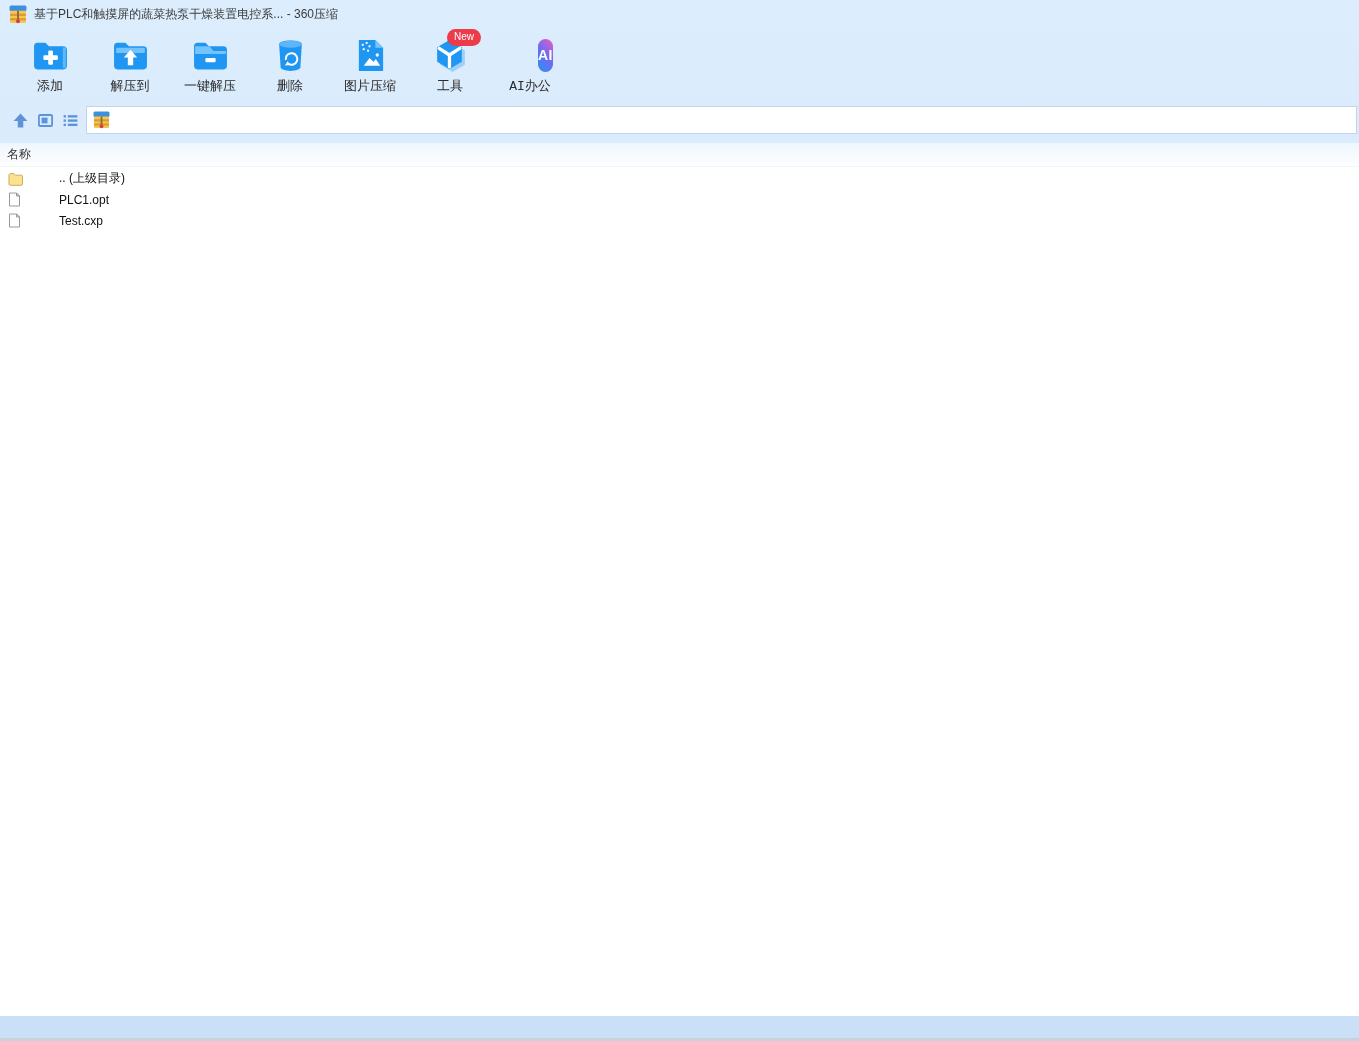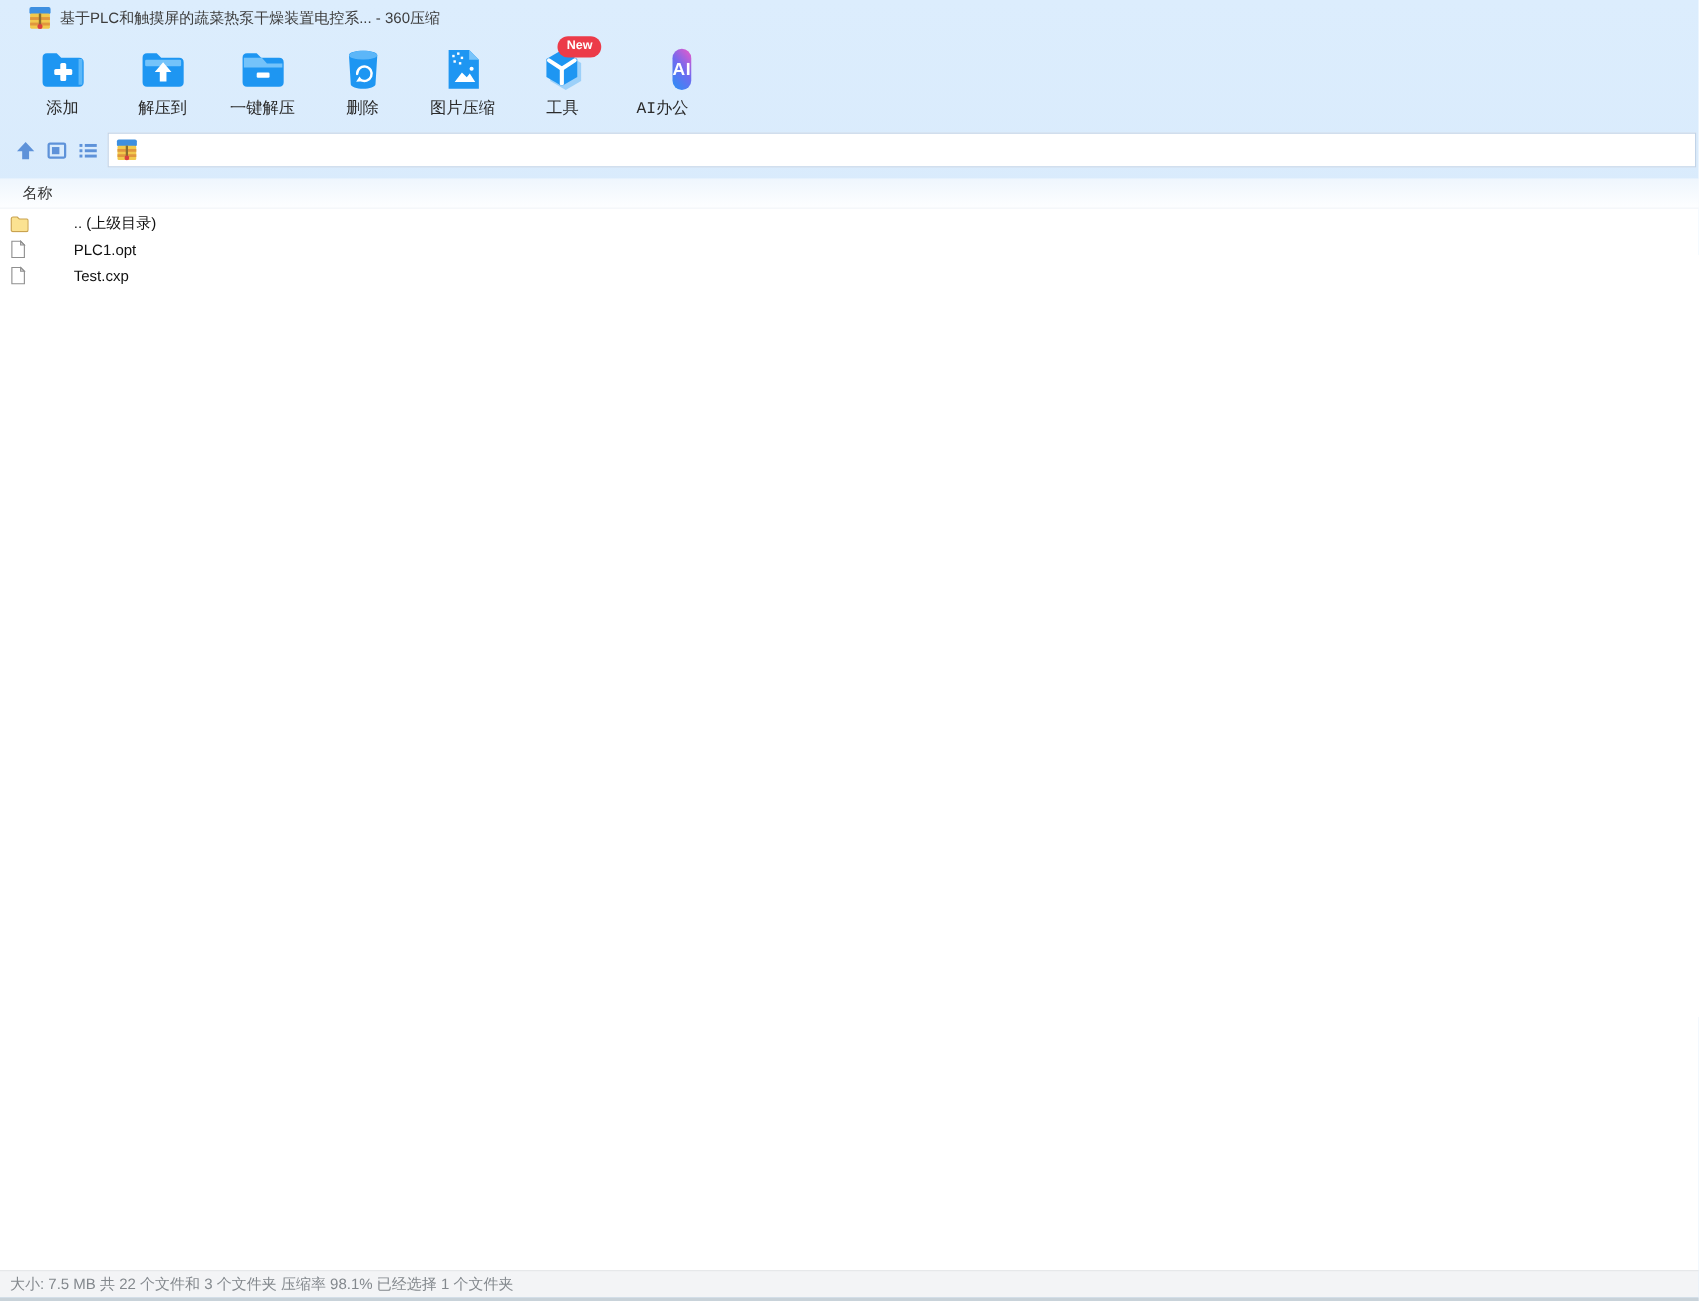--- a/index.html
+++ b/index.html
@@ -3,48 +3,48 @@
 <meta charset="utf-8">
 <style>
   * { margin:0; padding:0; box-sizing:border-box; }
   html,body { width:1359px; height:1041px; }
   body { font-family:"Liberation Sans","DejaVu Sans",sans-serif; overflow:hidden; }
   .window { position:relative; width:1359px; height:1041px;
     background:linear-gradient(180deg,#dcedfd 0%,#d2e6fa 55%,#c9e0f7 100%); }
 
   
   .titlebar { position:absolute; left:0; top:0; width:100%; height:28px;
-    display:flex; align-items:center; padding-left:23px; }
+    display:flex; align-items:center; padding-left:9px; }
   .titlebar .appicon { width:18px; height:19px; margin-right:7px; flex:0 0 auto; }
   .titlebar .title { font-size:12px; color:#3c3c3c; white-space:nowrap; }
 
   
   .toolbar { position:absolute; left:10px; top:30px; height:72px; display:flex; }
   .tbtn { width:80px; height:70px; display:flex; flex-direction:column; align-items:center;
     justify-content:flex-start; padding-top:6px; border-radius:6px; cursor:default; position:relative; }
   .tbtn .ic { width:38px; height:38px; display:flex; align-items:center; justify-content:center; position:relative; }
   .tbtn .lbl { font-size:13px; color:#2b2b2b; margin-top:3px; white-space:nowrap;font-family:Liberation Mono, monospace; }
   .badge-new { position:absolute; top:-7px; right:-12px; background:#ec3b49; color:#fff;
-    font-size:10px; font-weight:bold; line-height:1; padding:3px 7px 4px; border-radius:9px; }
+    font-size:10px; font-weight:normal; line-height:1; padding:3px 7px 4px; border-radius:9px; }
   .ai-tile { width:33px; height:33px; border-radius:9px; display:flex; align-items:center; justify-content:center;
     background:linear-gradient(50deg,#2f8df5 5%,#6f6bf0 52%,#ef58c8 100%);
     color:#fff; font-weight:bold; font-size:14px; letter-spacing:.5px;margin-left:31px; }
 
   
   .addressbar { position:absolute; left:0; top:103px; width:100%; height:34px; }
   .nav-ic { position:absolute; top:9px; width:17px; height:17px; cursor:pointer; }
   .addr-field { position:absolute; left:86px; right:2px; top:3px; height:28px; background:#ffffff;
     border:1px solid #c2d4e8; display:flex; align-items:center; padding-left:6px; }
   .addr-field .aico { width:17px; height:18px; margin-right:7px; flex:0 0 auto; }
   .addr-field .atext { font-size:13px; color:#222; white-space:nowrap; }
 
   
   .listpanel { position:absolute; left:0; top:143px; width:100%; height:873px; background:#ffffff; }
   .list-header { height:24px; background:linear-gradient(180deg,#eff6fd 0%,#fdfeff 100%);
-    display:flex; align-items:center; padding-left:18px; border-bottom:1px solid #f2f5f9; }
+    display:flex; align-items:center; padding-left:7px; border-bottom:1px solid #f2f5f9; }
   .list-header .htext { font-size:12px; color:#333; }
   .rows { padding-top:1px; }
   .lrow { height:21px; display:flex; align-items:center; padding-left:8px; cursor:default;gap:30px; }
   .lrow .ric { width:15px; height:15px; margin-right:6px; flex:0 0 auto; display:flex; align-items:center; }
   .lrow .rname { font-size:12px; color:#111; white-space:nowrap; }
 
   
   .statusbar { position:absolute; left:0; top:1016px; width:100%; height:22px; background:#f3f4f6;
     border-top:1px solid #e6e8ea; display:flex; align-items:center; padding-left:8px; }
   .statusbar .stext { font-size:12px; color:#83888d; white-space:nowrap; }
@@ -223,18 +223,15 @@
           <path d="M1 1 H8 L11 4 V14 H1 Z" fill="#ffffff" stroke="#8f8f8f" stroke-width="0.9"></path>
           <path d="M8 1 L11 4 H8 Z" fill="#e9e9e9" stroke="#8f8f8f" stroke-width="0.9"></path>
         </svg>
           </span>
         <span class="rname">Test.cxp</span>
       </div>
 
     </div>
   </div>
 
-  <div class="statusbar">
-    <span class="stext">大小: 7.5 MB 共 22 个文件和 3 个文件夹 压缩率 98.1% 已经选择 1 个文件夹</span>
-  </div>
   <div class="bottom-edge"></div>
 
 </div>
 
 </body></html>

